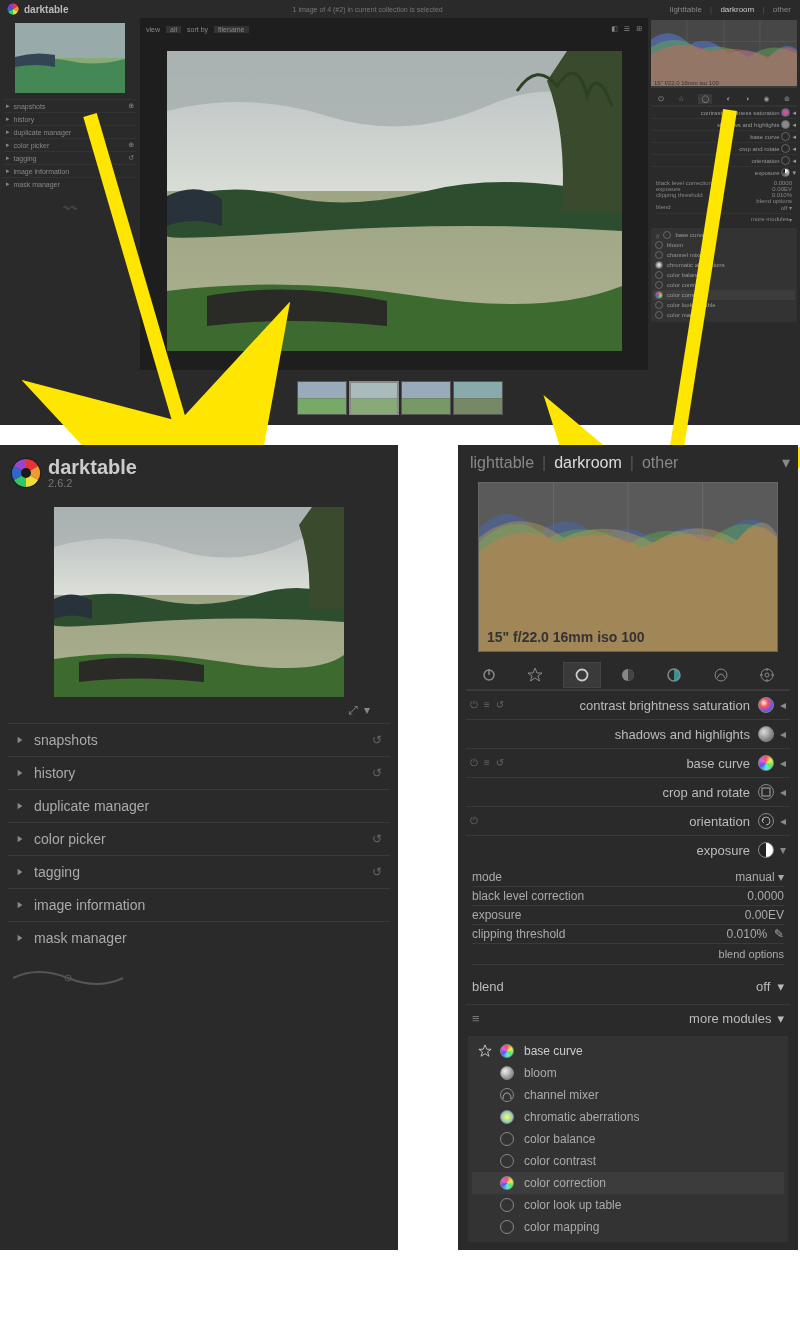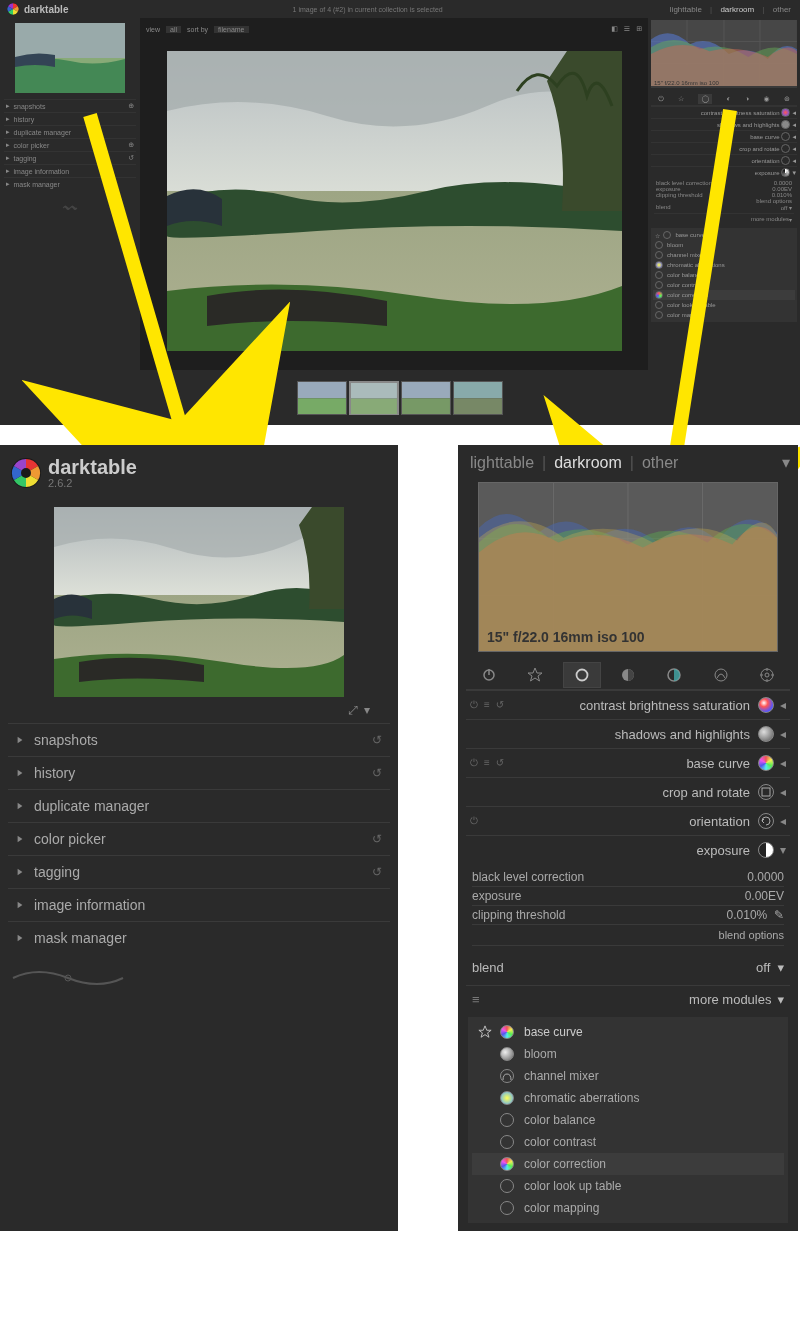--- a/index.html
+++ b/index.html
@@ -581,20 +581,24 @@
     <div class="modrow">
       <div class="micons" style="visibility:hidden">
             <span>⏻</span>
           </div>
       <span class="mlabel">exposure</span>
       <span class="ball" style="background:conic-gradient(#fff 0 50%,#222 50% 100%)"></span>
       <span class="tri">▾</span>
     </div>
     <div class="exposure">
       <div class="eline">
+            <span>mode</span>
+            <span><span>manual</span> ▾</span>
+          </div>
+      <div class="eline">
             <span>black level correction</span>
             <span>0.0000</span>
           </div>
       <div class="eline">
             <span>exposure</span>
             <span>0.00EV</span>
           </div>
       <div class="eline">
             <span>clipping threshold</span>
             <span><span>0.010%</span> &nbsp;✎</span>

